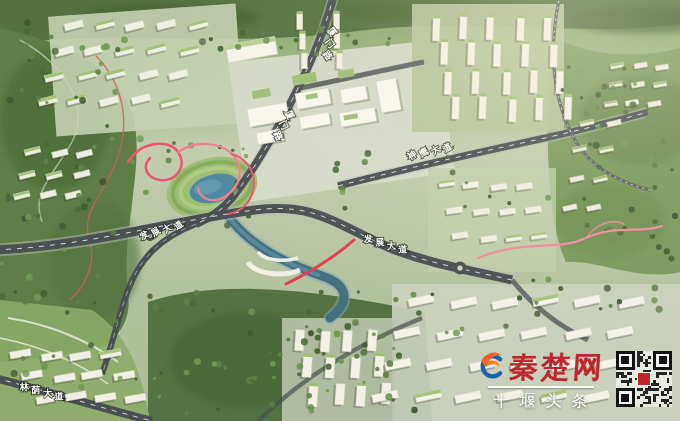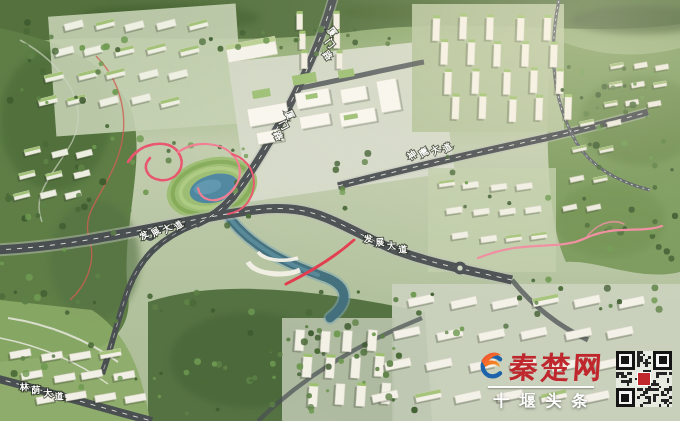--- a/index.html
+++ b/index.html
@@ -12,21 +12,21 @@
   
   .watermark{position:absolute;right:8px;bottom:9px;display:flex;align-items:center;gap:11px;}
   .wm-left{display:flex;flex-direction:column;align-items:center;}
   .wm-row{display:flex;align-items:flex-end;gap:5px;}
   .wm-logo{width:28px;height:36px;flex:0 0 auto;}
   .wm-site{font-size:29px;line-height:30px;font-weight:bold;color:#c0272d;
            font-family:"DejaVu Serif","Liberation Serif",serif;letter-spacing:3px;
            transform:skewX(-4deg);text-shadow:0 1px 2px rgba(255,255,255,.35),0 0 1px rgba(120,0,0,.5);}
   .wm-divider{width:106px;height:2px;background:rgba(255,255,255,.92);margin:4px 0 3px;
               box-shadow:0 1px 2px rgba(0,0,0,.35);}
-  .wm-channel{font-size:16px;font-weight:bold;color:#ffffff;letter-spacing:10px;text-indent:10px;
+  .wm-channel{font-size:16px;font-weight:normal;color:#ffffff;letter-spacing:10px;text-indent:10px;
               text-shadow:0 1px 3px rgba(0,0,0,.55);}
   .wm-qr{width:56px;height:56px;display:block;}
 </style>
 </head>
 <body>
 
 <div class="stage">
 <svg class="scene" width="680" height="421" viewBox="0 0 680 421">
   <defs>
     <linearGradient id="gBase" x1="0" y1="0" x2="0" y2="1">

